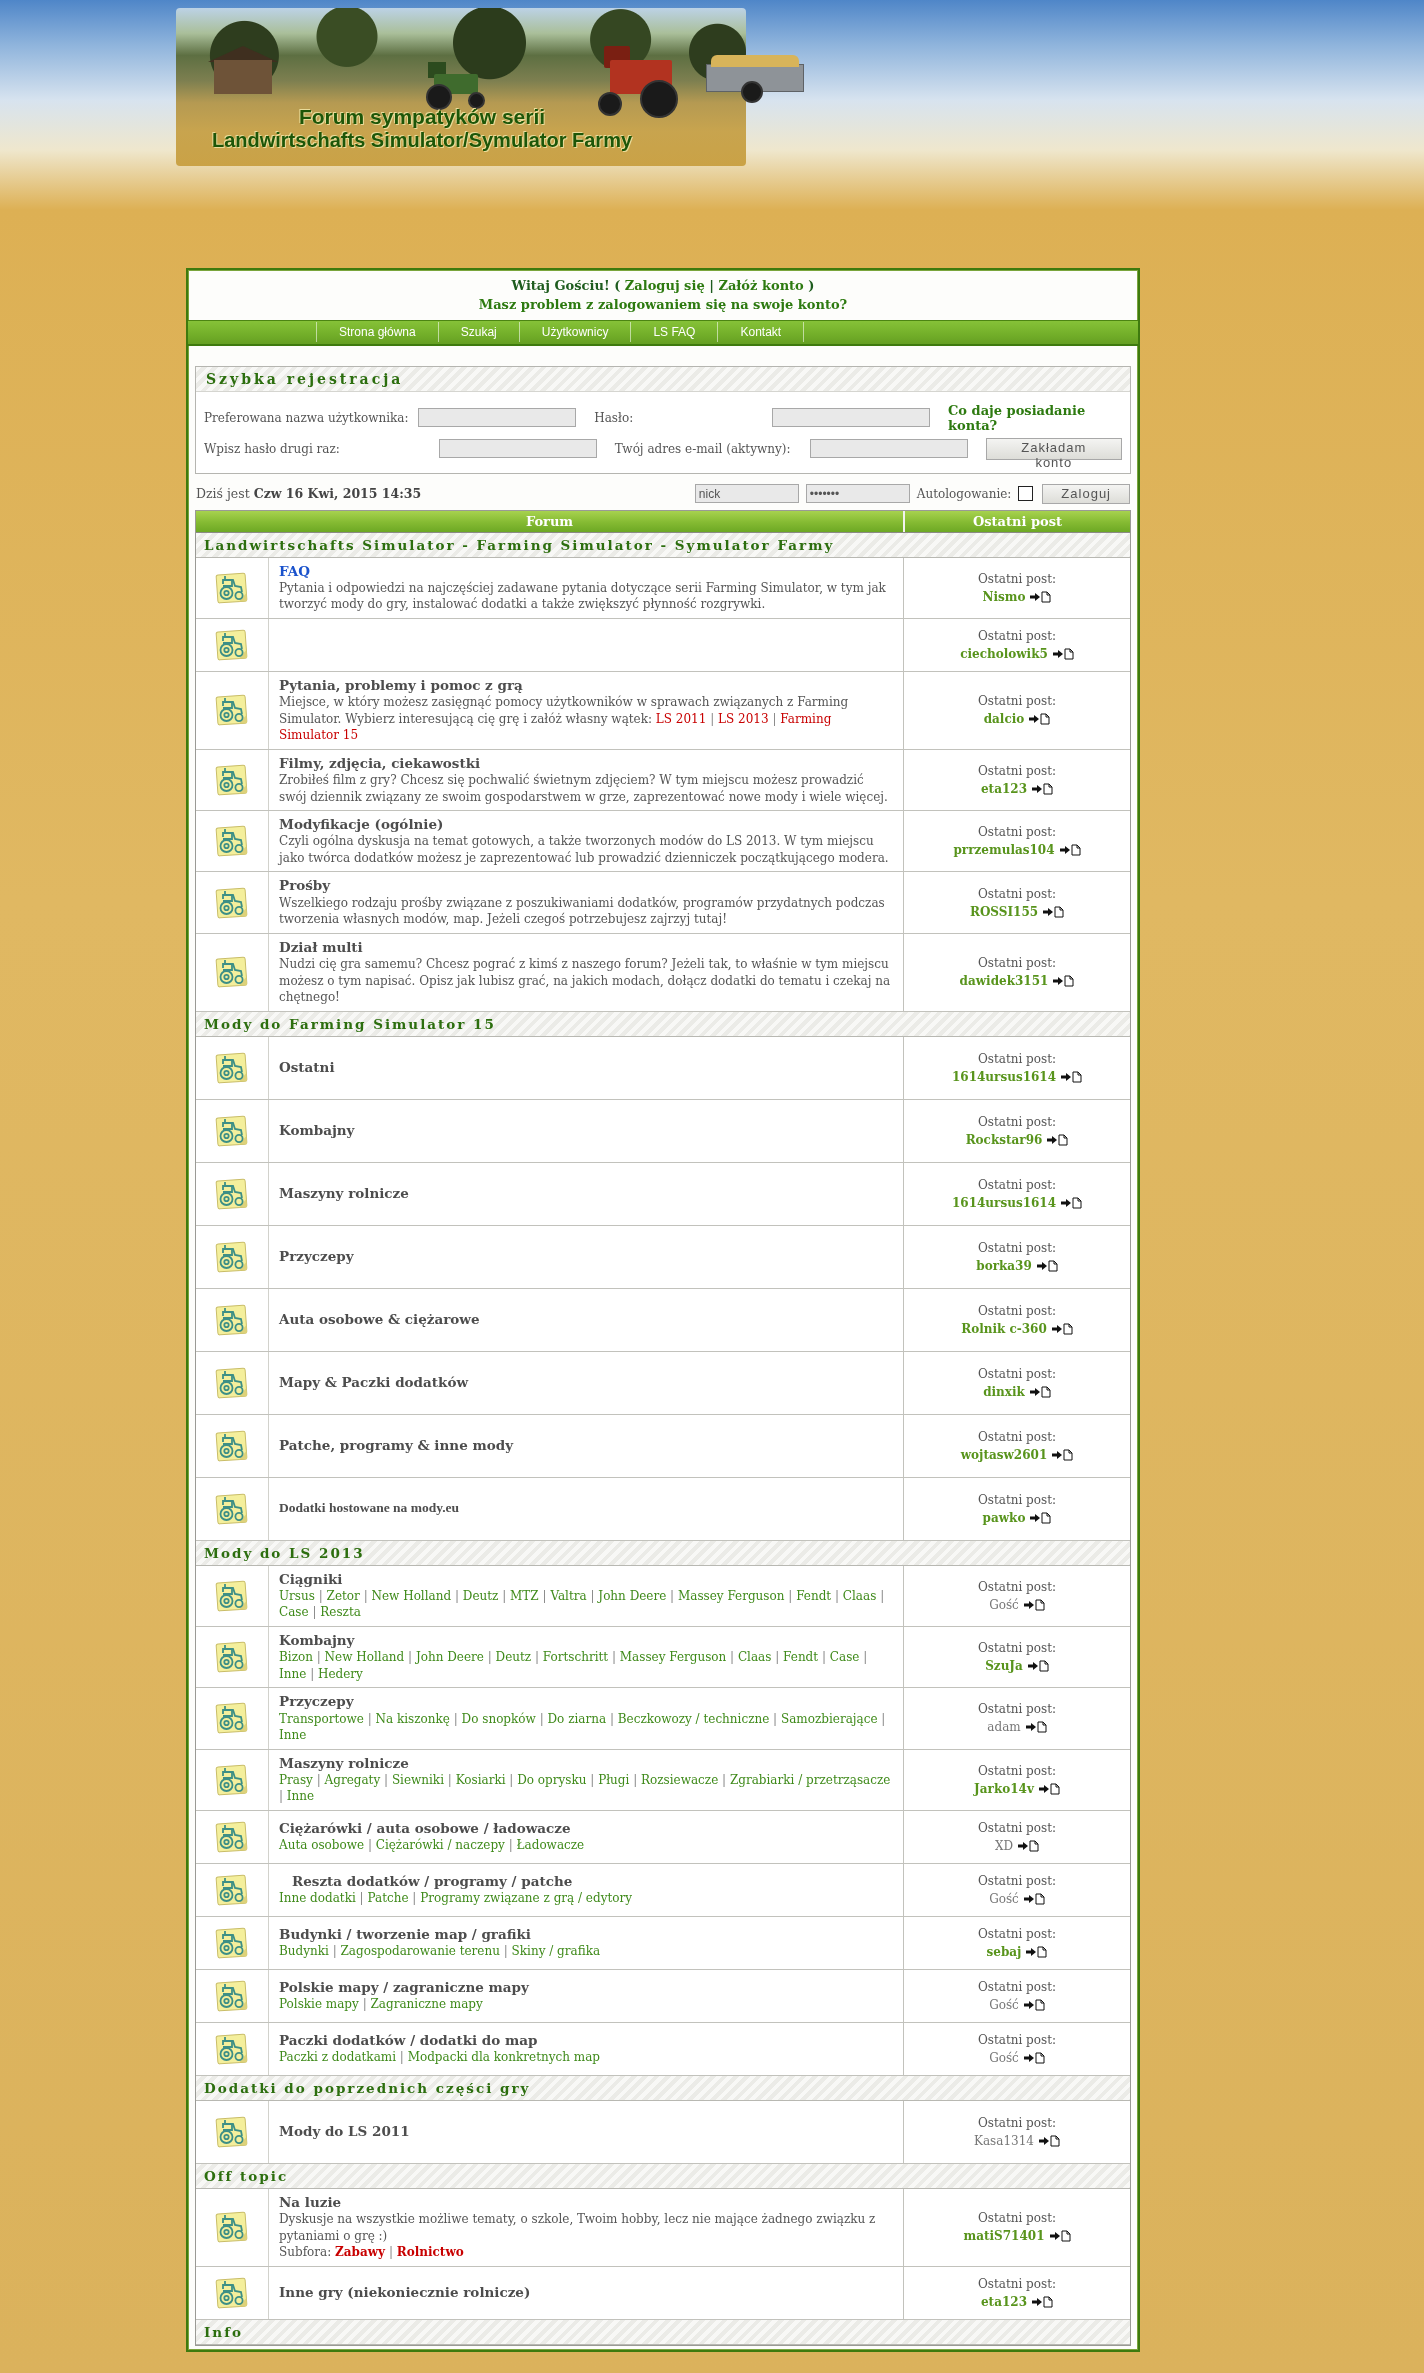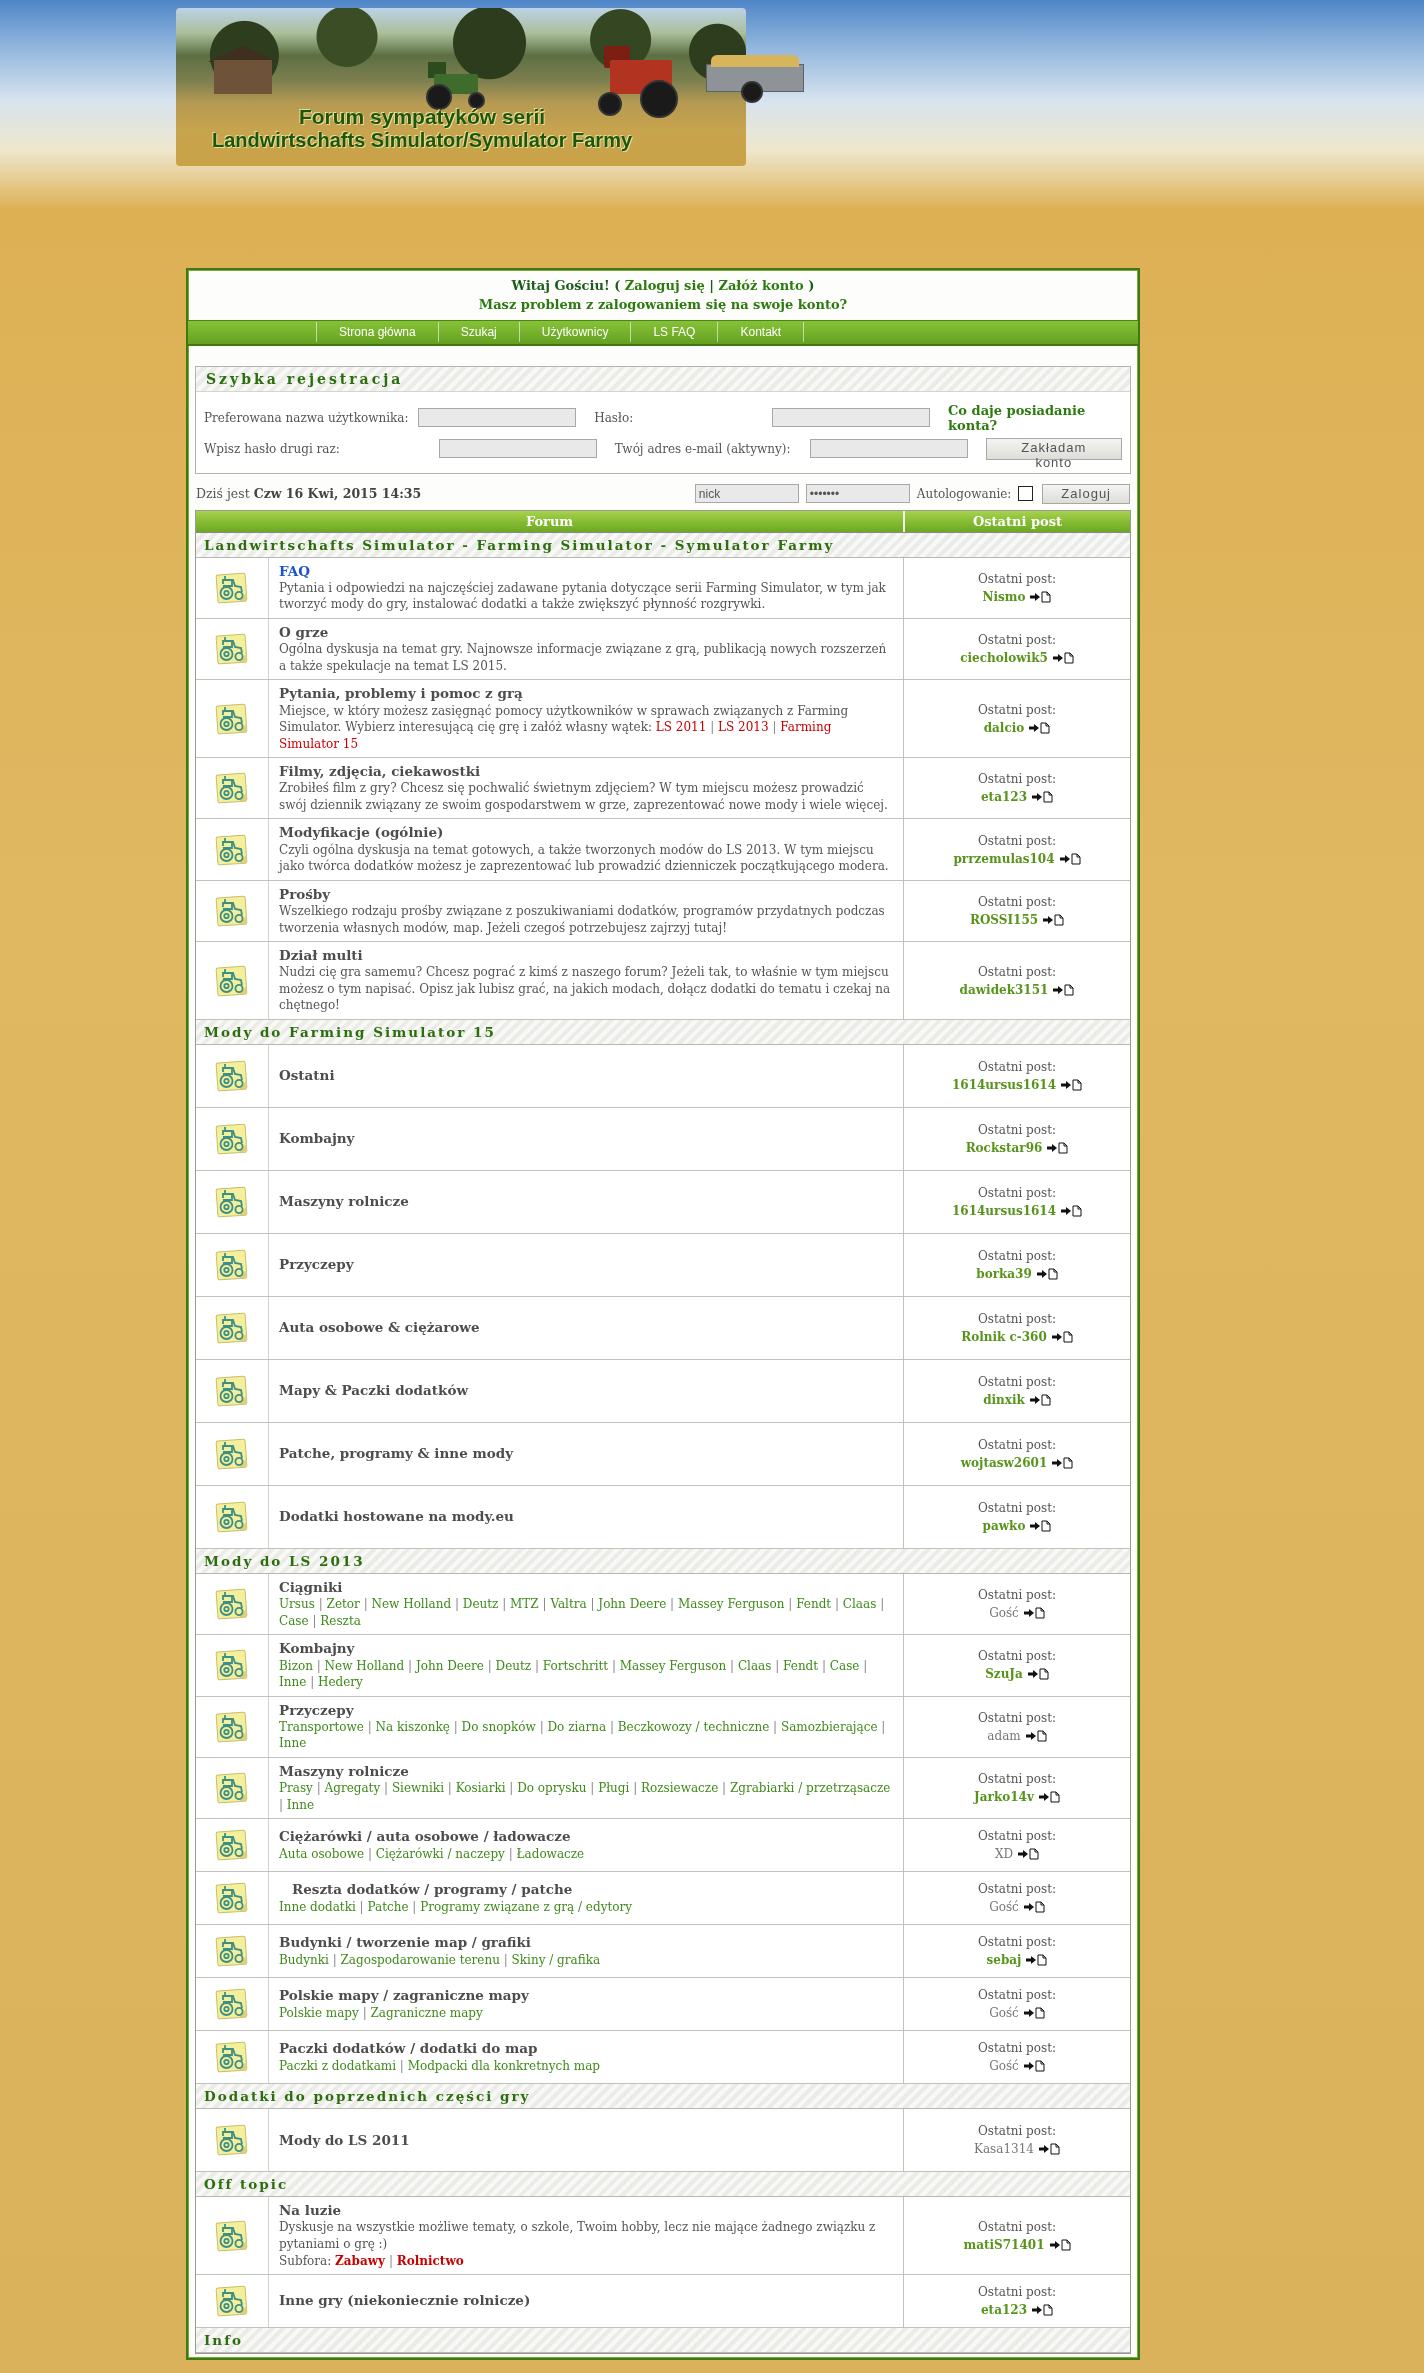--- a/index.html
+++ b/index.html
@@ -245,24 +245,20 @@
     <g fill="none" stroke="#3d8f86" stroke-width="1.8">
       <circle cx="12.5" cy="23" r="6"></circle>
       <circle cx="12.5" cy="23" r="2.2"></circle>
       <circle cx="25" cy="25.5" r="3.6"></circle>
       <path d="M9 14 L9 10 L19 10 L21 16 L27 17 L28 22"></path>
       <path d="M18 10 L18 16 L9 16"></path>
       <path d="M11 9 L11 6"></path>
     </g>
   </svg>
 </div>
-              <div class="text-cell">
-                <a class="rtitle" href="#" style="text-decoration: none;">O grze</a>
-                <div class="rdesc">Ogólna dyskusja na temat gry. Najnowsze informacje związane z grą, publikacją nowych rozszerzeń a także spekulacje na temat LS 2015. </div>
-              </div>
             </div>
             <div class="cr">
               <div>Ostatni post:</div>
               <div class="uline">
                 <a class="u-green" href="#" style="text-decoration: none;">ciecholowik5</a>
   <span class="uline-ic" style="display:inline-flex;align-items:center;gap:1px;">
     <svg width="10" height="10" viewBox="0 0 10 10">
                     <path d="M0 3.5 h5 V1 l5 4 -5 4 V6.5 H0 Z" fill="#111"></path>
                   </svg>
     <svg width="10" height="12" viewBox="0 0 10 12">
@@ -747,21 +743,21 @@
       <circle cx="12.5" cy="23" r="6"></circle>
       <circle cx="12.5" cy="23" r="2.2"></circle>
       <circle cx="25" cy="25.5" r="3.6"></circle>
       <path d="M9 14 L9 10 L19 10 L21 16 L27 17 L28 22"></path>
       <path d="M18 10 L18 16 L9 16"></path>
       <path d="M11 9 L11 6"></path>
     </g>
   </svg>
 </div>
               <div class="text-cell">
-                <a class="rtitle" href="#" style="text-decoration: none;">Dodatki hostowane na mody.eu</a>
+                <a class="rtitle" href="#" style="text-decoration: none; font-family: Liberation Serif, serif;">Dodatki hostowane na mody.eu</a>
               </div>
             </div>
             <div class="cr">
               <div>Ostatni post:</div>
               <div class="uline">
                 <a class="u-green" href="#" style="text-decoration: none;">pawko</a>
   <span class="uline-ic" style="display:inline-flex;align-items:center;gap:1px;">
     <svg width="10" height="10" viewBox="0 0 10 10">
                     <path d="M0 3.5 h5 V1 l5 4 -5 4 V6.5 H0 Z" fill="#111"></path>
                   </svg>

